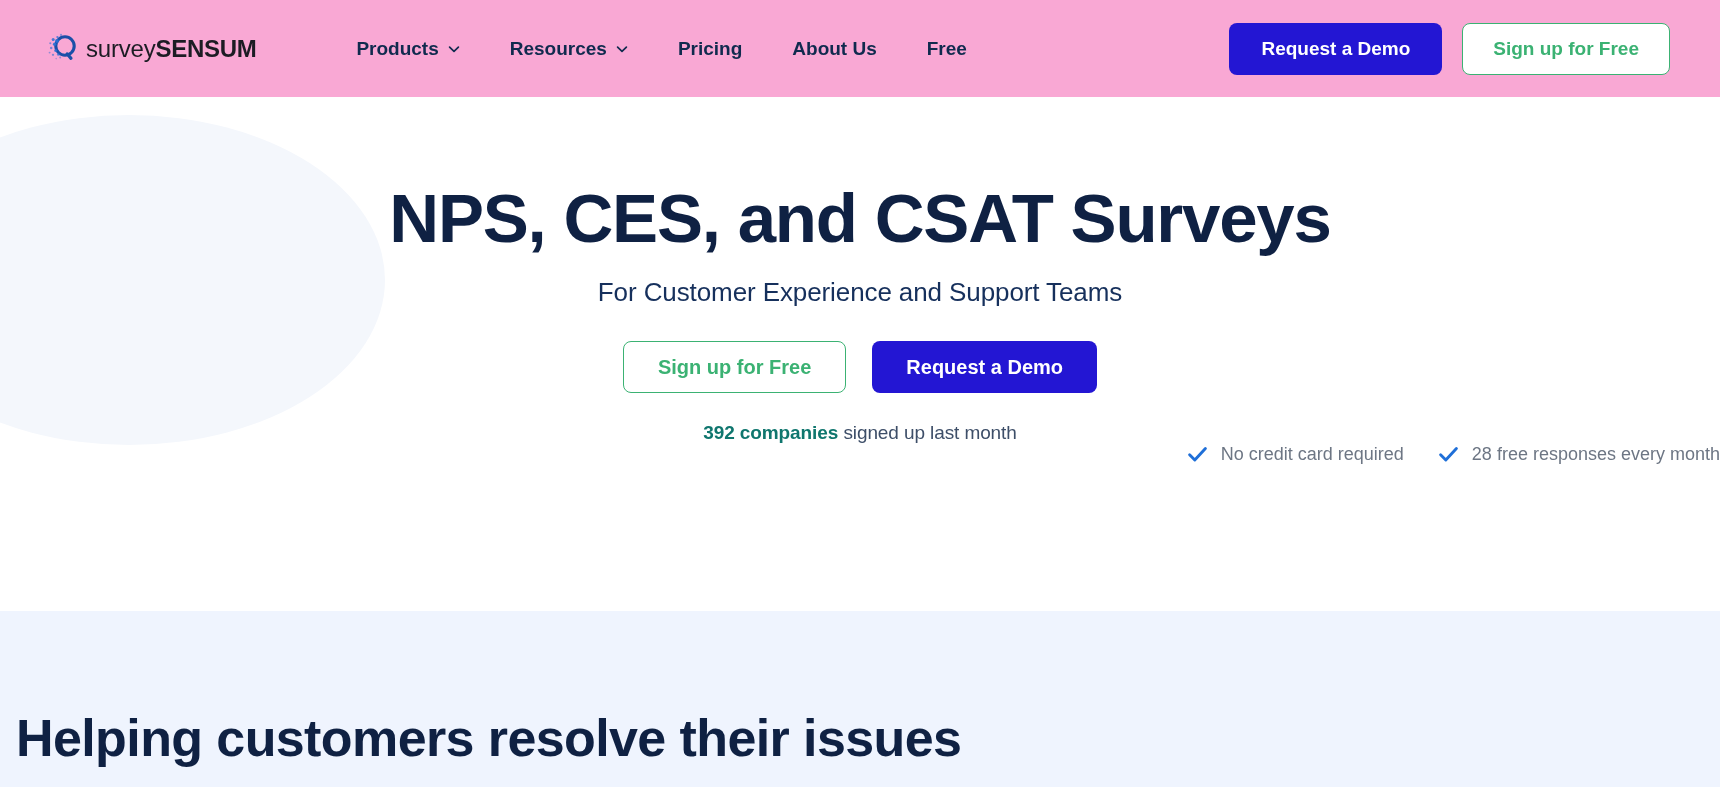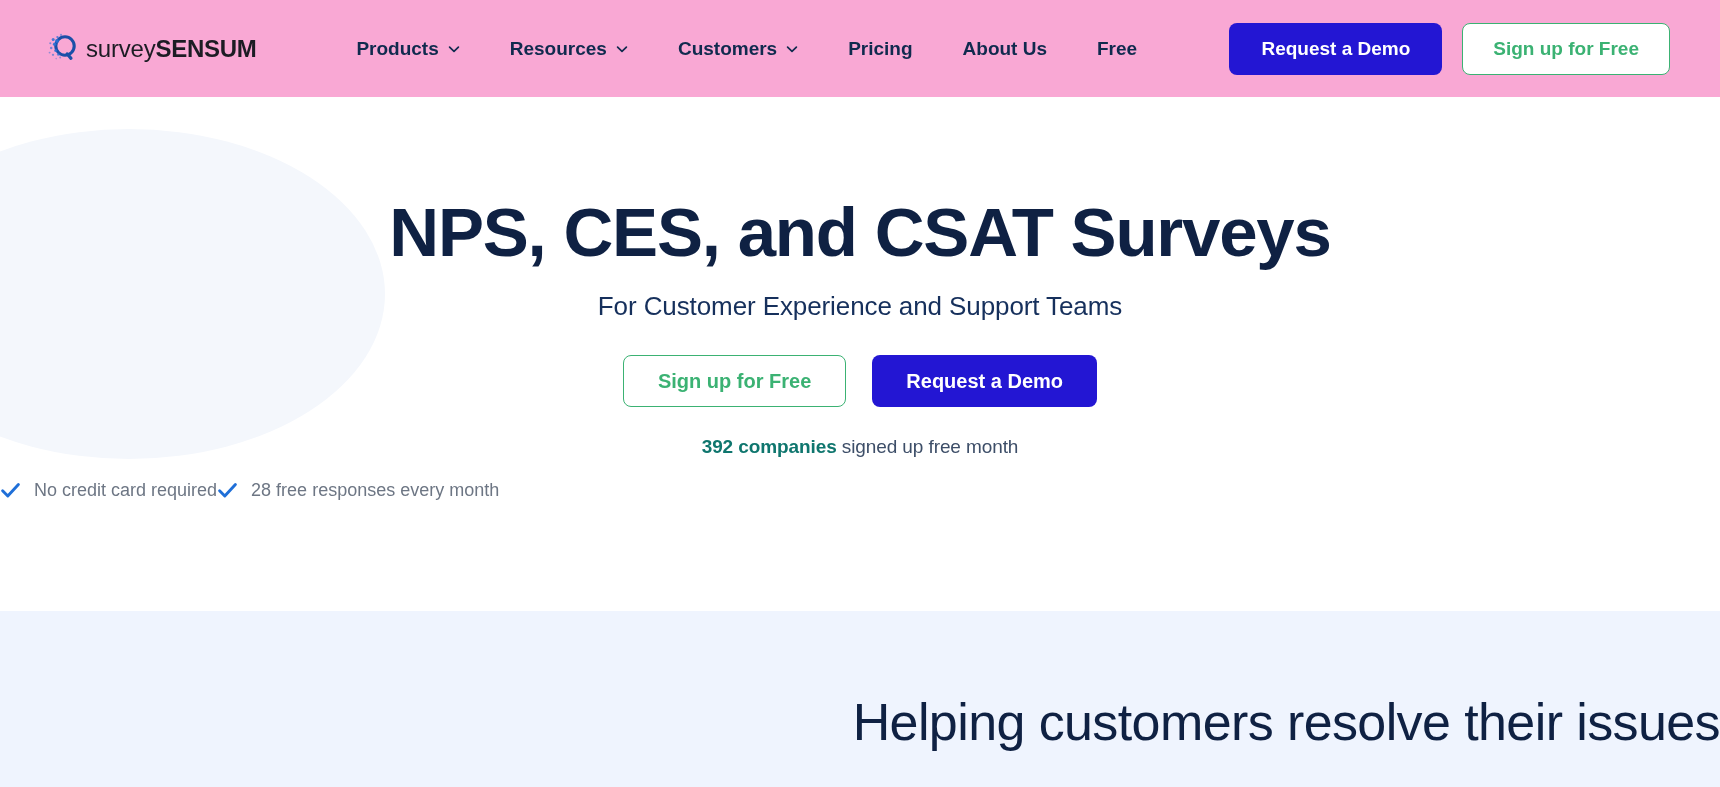--- a/index.html
+++ b/index.html
@@ -118,21 +118,21 @@
     color: #3bb273;
     border: 1.6px solid #3bb273;
     font-size: 19px;
     height: 52px;
     padding: 0 30px;
   }
 
   
   .hero {
     position: absolute;
-    top: 111px;
+    top: 97px;
     left: 0;
     width: 1720px;
     height: 514px;
     background: #ffffff;
     overflow: hidden;
   }
   .hero-blob {
     position: absolute;
     left: -127px;
     top: 18px;
@@ -192,24 +192,24 @@
     margin-top: 29px;
     font-size: 19px;
     color: #3d4e68;
     letter-spacing: -0.1px;
   }
   .hero-count b {
     color: #0f766e;
     font-weight: 700;
   }
   .hero-perks {
-    margin-top: 22px;
-    display: flex;
-    justify-content: flex-start;
-    align-items: center;
+    display: flex;
+    justify-content: flex-end;
+    align-items: center;
+    gap: 34px;
   }
   .perk {
     display: flex;
     align-items: center;
     gap: 13px;
     font-size: 18px;
     color: #6d7684;
   }
   .check {
     display: block;
@@ -221,25 +221,25 @@
   
   .band {
     position: absolute;
     left: 0;
     top: 611px;
     width: 1720px;
     height: 176px;
     background: #eff4fe;
   }
   .band-title {
-    margin: 0;
+    margin: 16px;
     padding-top: 83px;
-    text-align: right;
+    text-align: left;
     font-size: 52px;
-    font-weight: 400;
+    font-weight: 700;
     letter-spacing: -0.6px;
     color: #0f2143;
     line-height: 1.1;
   }
 </style>
 </head>
 <body>
 
 <div class="page">
 
@@ -279,26 +279,20 @@
           </svg>
       </div>
 
       <div class="nav-item">
         <span>Resources</span>
         <svg class="chev" viewBox="0 0 12 12" aria-hidden="true">
             <path d="M1.6 4.1 L6 8.3 L10.4 4.1" fill="none" stroke="#102a4e" stroke-width="1.7" stroke-linecap="round" stroke-linejoin="round"></path>
           </svg>
       </div>
 
-      <div class="nav-item">
-        <span>Customers</span>
-        <svg class="chev" viewBox="0 0 12 12" aria-hidden="true">
-            <path d="M1.6 4.1 L6 8.3 L10.4 4.1" fill="none" stroke="#102a4e" stroke-width="1.7" stroke-linecap="round" stroke-linejoin="round"></path>
-          </svg>
-      </div>
 
       <div class="nav-item">
         <span>Pricing</span>
       </div>
 
       <div class="nav-item">
         <span>About Us</span>
       </div>
 
       <div class="nav-item">
@@ -319,21 +313,21 @@
 
     <div class="hero-inner">
       <h1 class="hero-title">NPS, CES, and CSAT Surveys</h1>
       <p class="hero-sub">For Customer Experience and Support Teams</p>
 
       <div class="hero-ctas">
         <button class="btn btn-hero-outline">Sign up for Free</button>
         <button class="btn btn-hero-primary">Request a Demo</button>
       </div>
 
-      <div class="hero-count"><b>392 companies</b><span> signed up free month</span></div>
+      <div class="hero-count"><b>392 companies</b><span> signed up last month</span></div>
 
       <div class="hero-perks">
 
         <div class="perk">
           <svg class="check" viewBox="0 0 21 21" aria-hidden="true">
               <path d="M2.6 10.8 L7.8 16.0 L18.4 4.6" fill="none" stroke="#1f6fd8" stroke-width="2.9" stroke-linecap="round" stroke-linejoin="round"></path>
             </svg>
           <span>No credit card required</span>
         </div>
 

